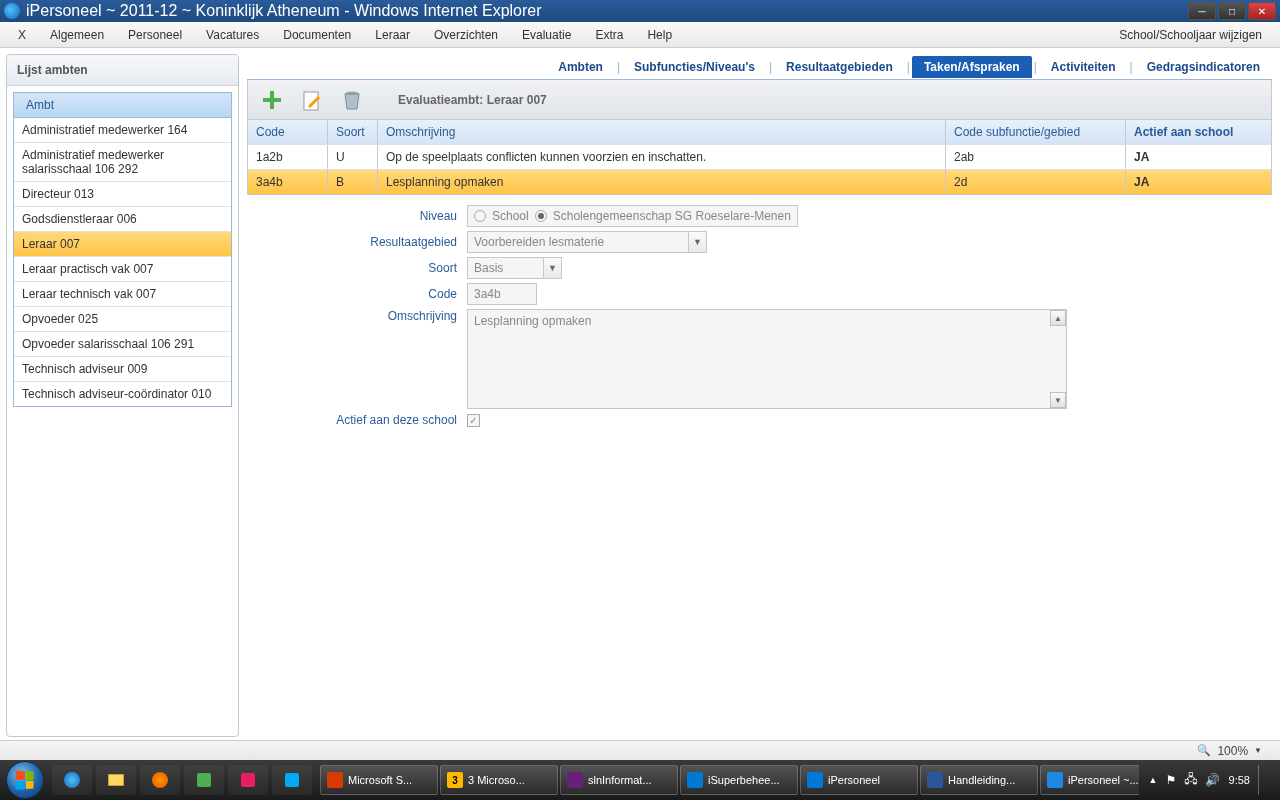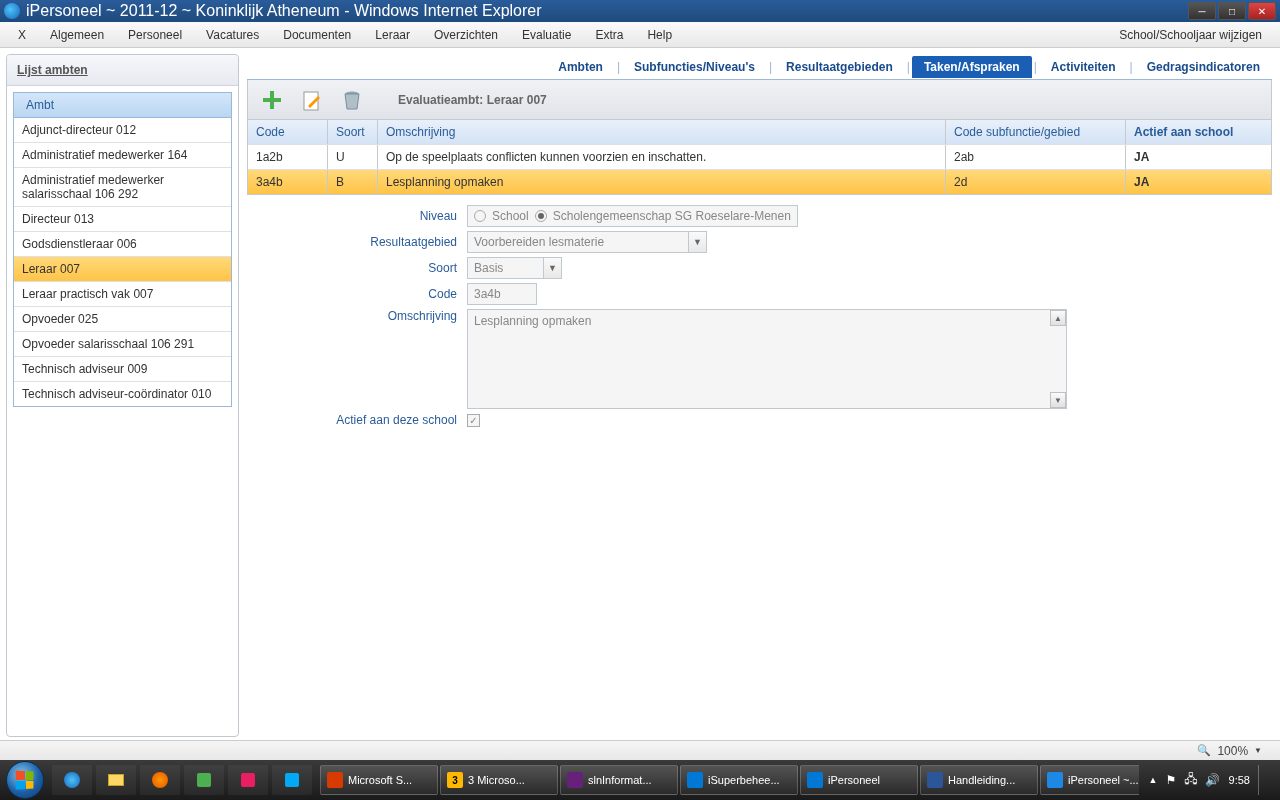--- a/index.html
+++ b/index.html
@@ -15,21 +15,21 @@
 
 
 .menubar { height: 26px; background: linear-gradient(#fafafa,#e8e8e8); border-bottom: 1px solid #ccc; display: flex; align-items: center; padding: 0 6px; }
 .menubar .menuitem { padding: 4px 12px; color: #333; cursor: default; }
 .menubar .spacer { flex: 1; }
 
 
 .main-area { display: flex; height: 712px; }
 .sidebar { width: 245px; padding: 6px; }
 .sidebar-panel { border: 1px solid #c0c8d0; border-radius: 4px; background: #fff; }
-.sidebar-header { background: linear-gradient(#f5f7fa,#e6eaf0); padding: 8px 10px; font-weight: bold; color: #555; border-bottom: 1px solid #d0d4da; border-radius: 4px 4px 0 0; text-decoration: underline; }
+.sidebar-header { background: linear-gradient(#f5f7fa,#e6eaf0); padding: 8px 10px; font-weight: bold; color: #555; border-bottom: 1px solid #d0d4da; border-radius: 4px 4px 0 0; }
 .sidebar-body { padding: 6px; height: 650px; }
 .ambt-list { border: 1px solid #9bb8d8; }
 .ambt-list .ambt-head { background: linear-gradient(#d4e6f9,#b9d6f2); color: #2a5c9a; padding: 5px 12px; border-bottom: 1px solid #9bb8d8; }
 .ambt-list .ambt-item { padding: 5px 8px; border-bottom: 1px solid #e0e0e0; cursor: default; color: #333; }
 .ambt-list .ambt-item.selected { background: linear-gradient(#ffd97a,#ffc447); }
 .ambt-list .ambt-item:last-child { border-bottom: none; }
 
 .content { flex: 1; padding: 6px 8px 6px 2px; }
 
 
@@ -119,27 +119,27 @@
 
 <div class="main-area">
 
   <div class="sidebar">
     <div class="sidebar-panel">
       <div class="sidebar-header">Lijst ambten</div>
       <div class="sidebar-body">
         <div class="ambt-list">
           <div class="ambt-head">Ambt</div>
           <div id="ambt-items">
-              <div class="ambt-item">Adjunct-directeur 012</div>
               <div class="ambt-item">Administratief medewerker 164</div>
               <div class="ambt-item">Administratief medewerker salarisschaal 106 292</div>
               <div class="ambt-item">Directeur 013</div>
               <div class="ambt-item">Godsdienstleraar 006</div>
               <div class="ambt-item selected">Leraar 007</div>
               <div class="ambt-item">Leraar practisch vak 007</div>
+              <div class="ambt-item">Leraar technisch vak 007</div>
               <div class="ambt-item">Opvoeder 025</div>
               <div class="ambt-item">Opvoeder salarisschaal 106 291</div>
               <div class="ambt-item">Technisch adviseur 009</div>
               <div class="ambt-item">Technisch adviseur-coördinator 010</div>
             </div>
         </div>
       </div>
     </div>
   </div>
 

